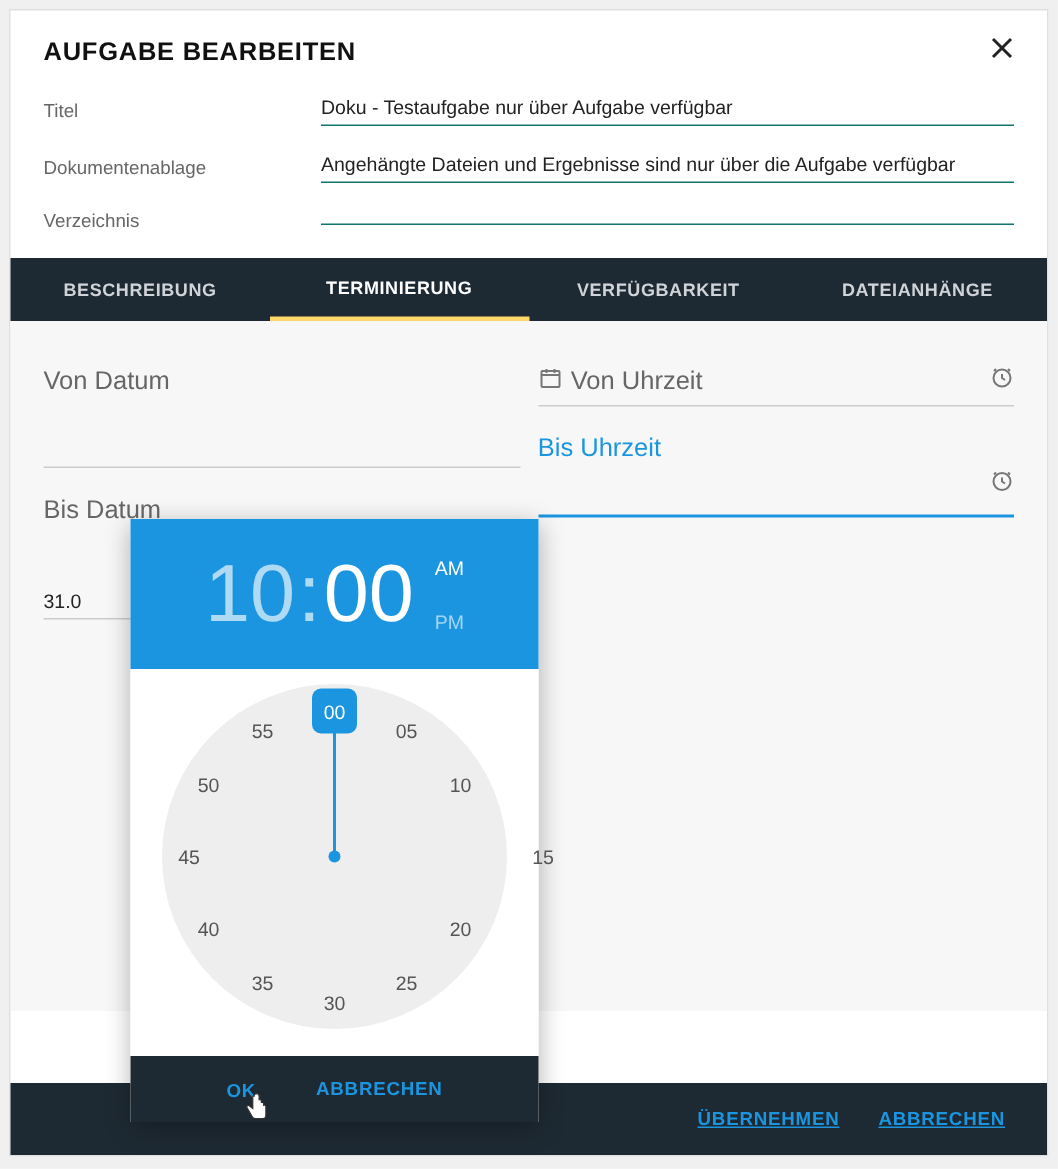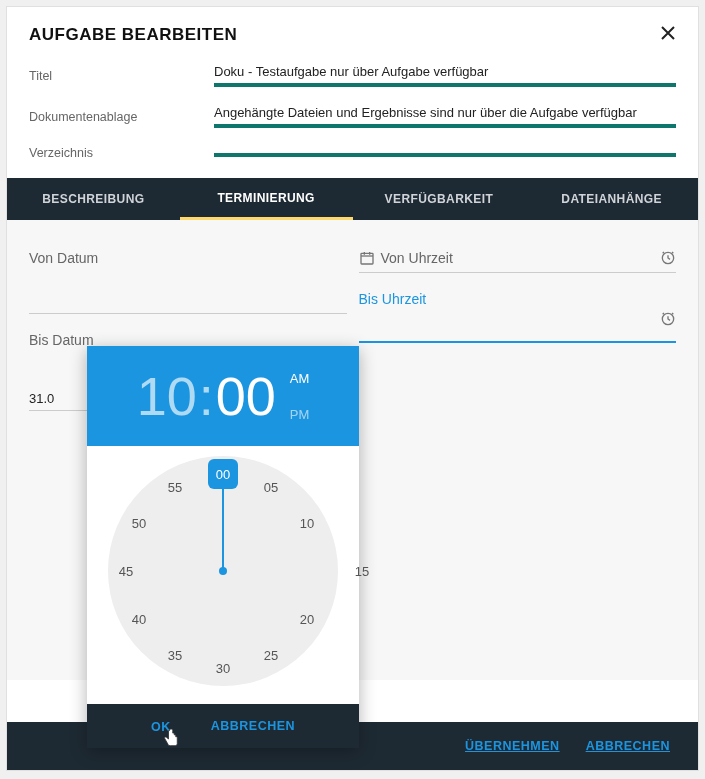--- a/index.html
+++ b/index.html
@@ -50,21 +50,21 @@
   .form-label {
     width: 185px;
     color: #666;
     font-size: 12.5px;
   }
   .form-value {
     flex: 1;
     color: #222;
     font-size: 13px;
     padding-bottom: 4px;
-    border-bottom: 4px solid #0f766e;
+    border-bottom: 1px solid #0f766e;
   }
   .tabs {
     display: flex;
     background: #1e2a33;
     margin-top: 6px;
     height: 42px;
   }
   .tab {
     flex: 1;
     color: #d0d4d8;
@@ -91,21 +91,21 @@
   }
   .date-col {
     flex: 1;
   }
   .field-group {
     margin-bottom: 18px;
     position: relative;
   }
   .field-label {
     color: #666;
-    font-size: 14px;
+    font-size: 17px;
     display: block;
     margin-bottom: 4px;
   }
   .field-label.active {
     color: #1b95e0;
     font-weight: 500;
   }
   .field-input {
     display: flex;
     align-items: center;

